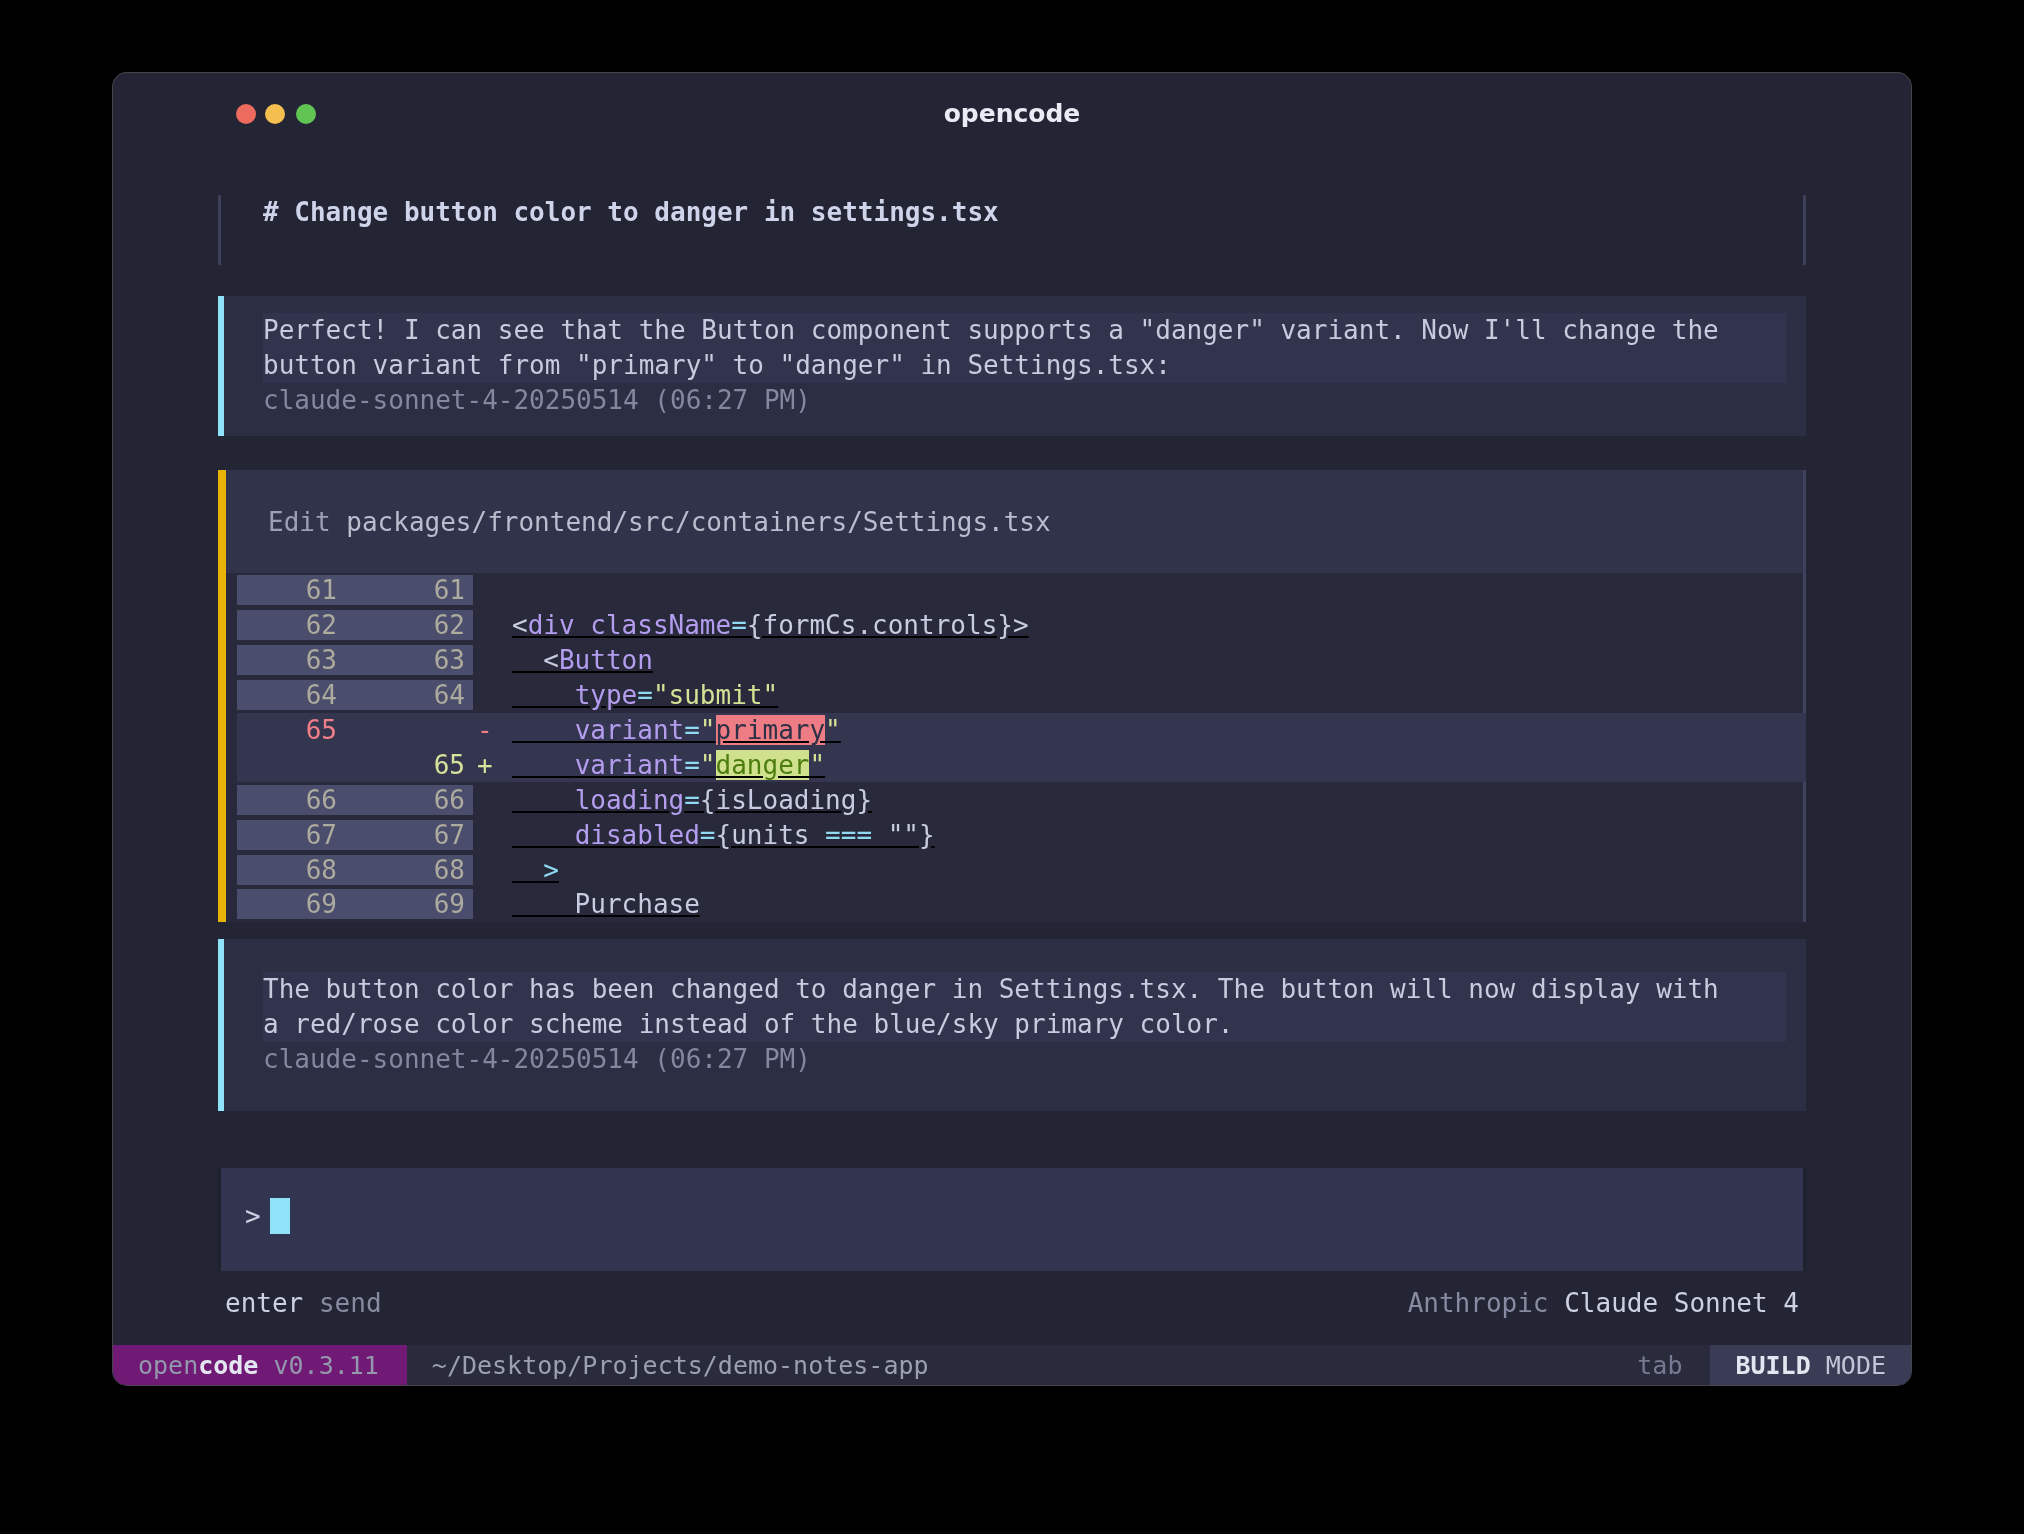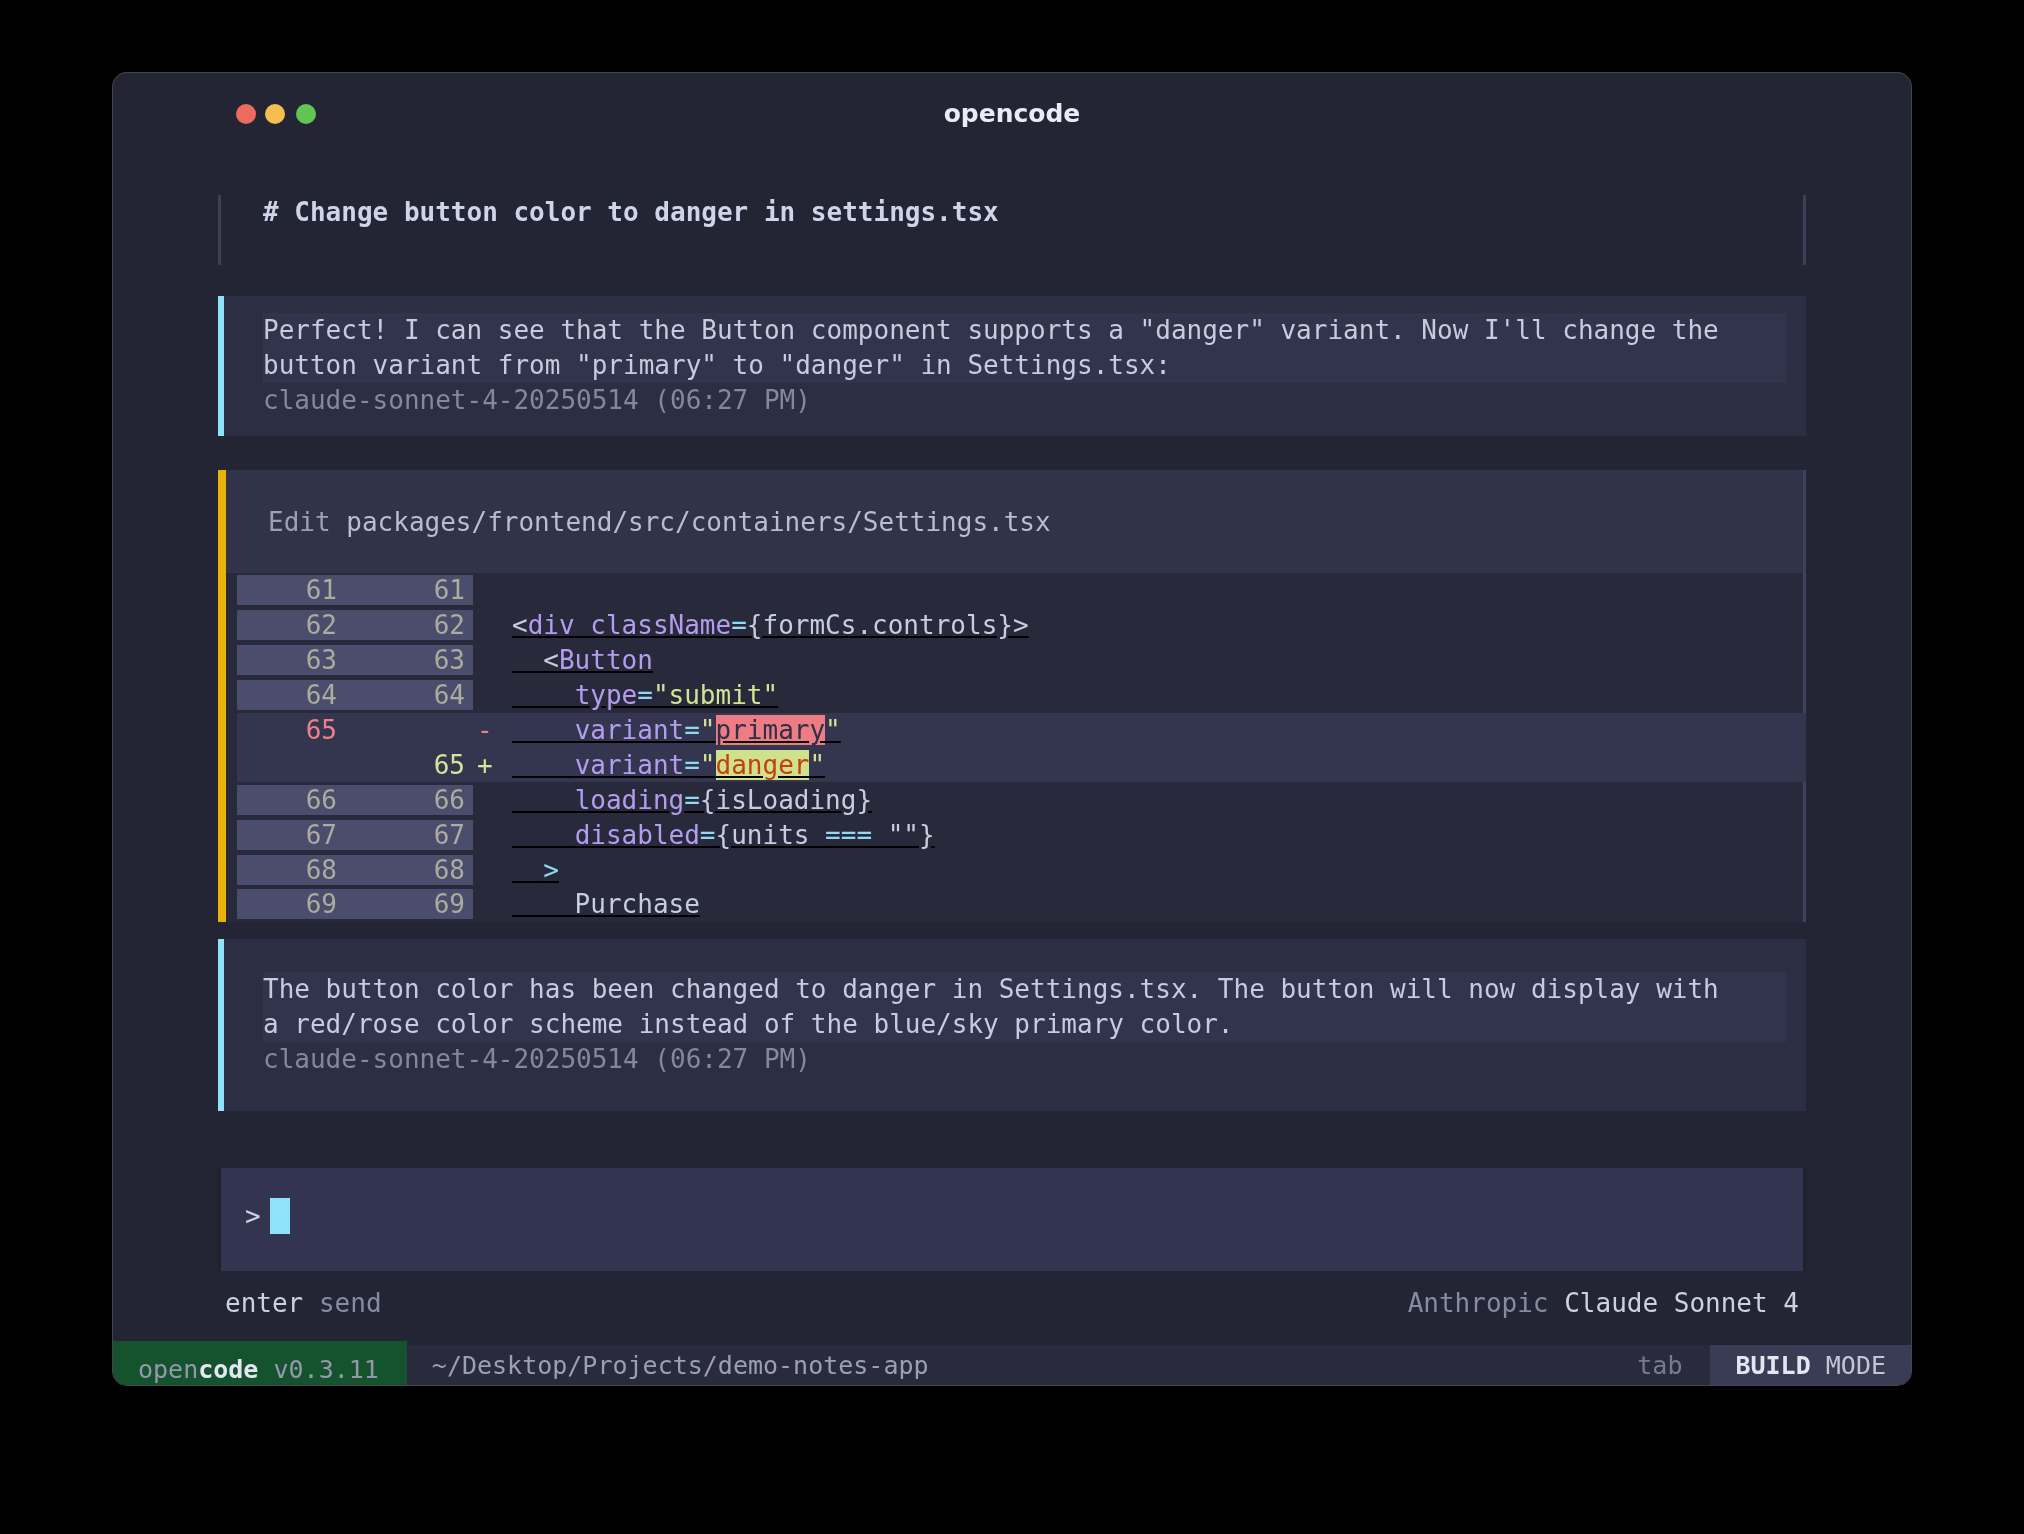--- a/index.html
+++ b/index.html
@@ -45,36 +45,36 @@
   .diff-row .marker{width:39px;padding-left:4px;flex:none;box-sizing:border-box;}
   .diff-row.del,.diff-row.add{background:#34364f;margin-right:-3px;padding-right:3px;}
   .diff-row.del .num.old,.diff-row.del .marker{color:#f07f88;background:transparent;}
   .diff-row.add .num.new,.diff-row.add .marker{color:#d7e29b;background:transparent;}
   .code{white-space:pre;text-decoration:underline;}
   .tok-p{color:#c7cce0;}
   .tok-k{color:#b49cee;}
   .tok-o{color:#8fd9f2;}
   .tok-s{color:#d6e195;}
   .tok-hd{background:var(--del-bg,#ee7c84);color:#2e3046;}
-  .tok-ha{background:var(--add-bg,#d0e18e);color:#c2410c;}
+  .tok-ha{background:var(--add-bg,#d0e18e);color:#4d7c0f;}
   
   .input{top:1095px;height:103px;background:#333550;border-left:3px solid #20212e;
     border-right:3px solid #20212e;padding:30px 0 0 24px;font-size:26px;color:#ccd1e2;}
   .prompt-line{display:flex;align-items:center;gap:9px;}
   .cursor{display:inline-block;width:20px;height:36px;background:var(--accent,#8ee2f9);}
   
   .hints{top:1212px;height:36px;display:flex;justify-content:space-between;
     font-size:26px;line-height:36px;white-space:pre;padding:0 7px;}
   .hint-bright{color:#ccd1e3;}
   .hint-dim{color:#868ba2;}
   
   .status{position:absolute;left:0;bottom:0;width:100%;height:40px;background:#292a3b;
     display:flex;align-items:center;font-size:25px;white-space:pre;}
-  .st-app{height:100%;display:flex;align-items:center;background:#14532d;
-    padding:8px 28px 0 25px;color:#9398ad;flex:none;text-align:right;}
+  .st-app{height:100%;display:flex;align-items:center;background:#701a75;
+    padding:0 28px 0 25px;color:#9398ad;flex:none;text-align:right;}
   .st-app b{color:#e4e7f1;font-weight:bold;}
   .st-cwd{color:#9aa0b2;padding-left:25px;flex:none;}
   .st-spacer{flex:1;}
   .st-key{color:#767b93;padding-right:28px;}
   .st-mode{height:100%;display:flex;align-items:center;background:#3a3c55;
     padding:0 25px;color:#c2c7d8;flex:none;}
   .st-mode b{color:#e3e6f0;font-weight:bold;}
 </style>
 </head>
 <body>

